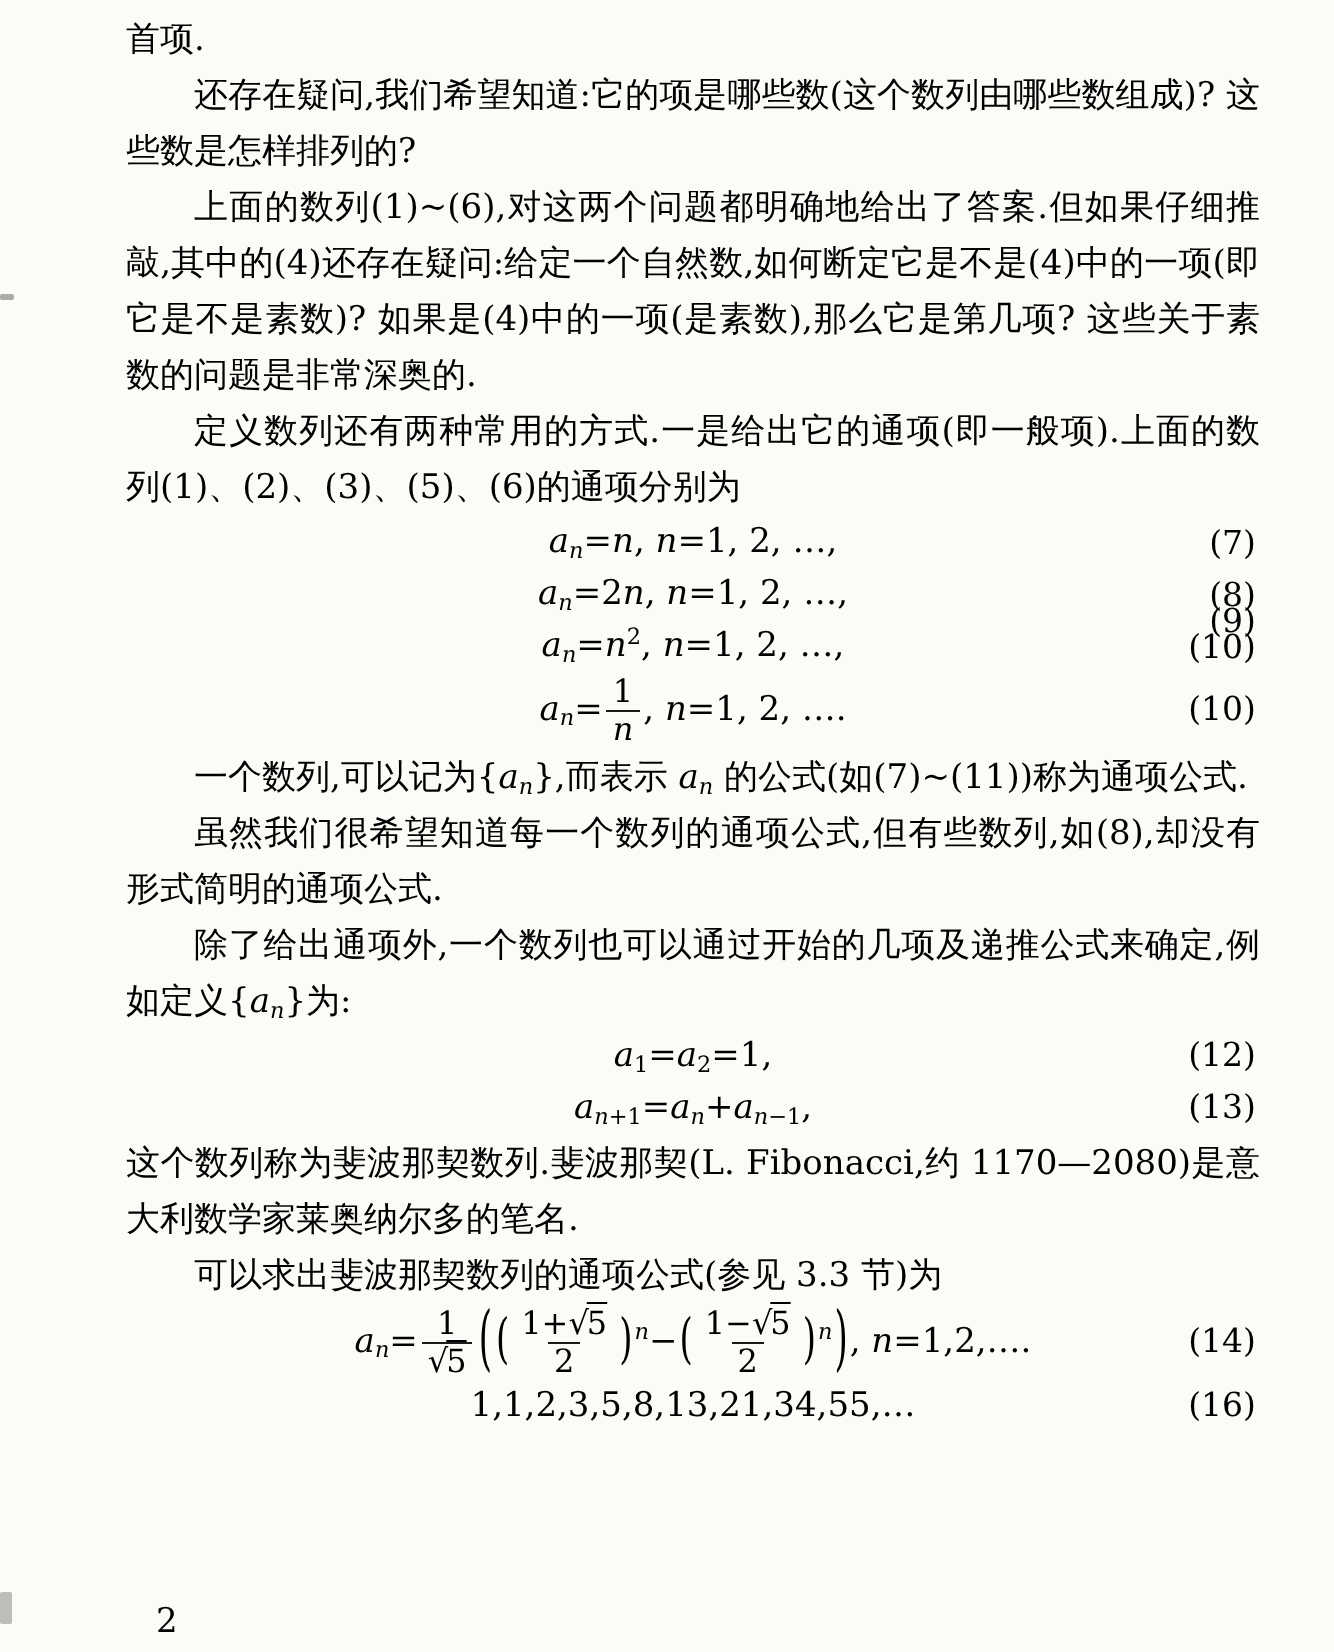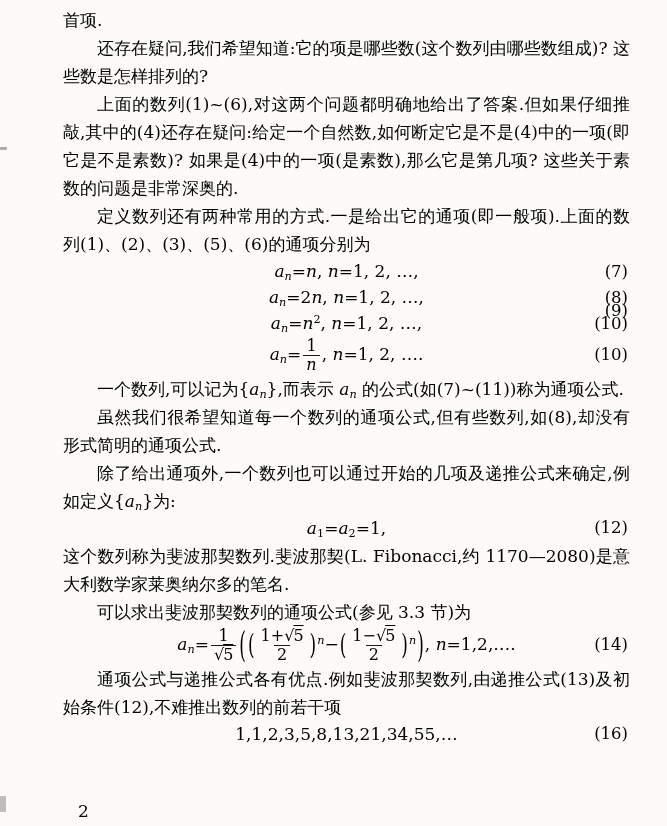--- a/index.html
+++ b/index.html
@@ -52,31 +52,31 @@
       <div class="eq-row"><span class="eq-num">(9)</span></div>
       <div class="eq-row"><span class="eq-content"><i>a</i><sub><i>n</i></sub>=<i>n</i><sup>2</sup>, <i>n</i>=1, 2, …,</span><span class="eq-num">(10)</span></div>
       <div class="eq-row"><span class="eq-content"><i>a</i><sub><i>n</i></sub>=<span class="frac">
             <span class="fnum">1</span>
             <span class="fden"><i>n</i></span>
           </span>, <i>n</i>=1, 2, ….</span><span class="eq-num">(10)</span></div>
       <p class="para indent">一个数列,可以记为{<i>a</i><sub><i>n</i></sub>},而表示 <i>a</i><sub><i>n</i></sub> 的公式(如(7)~(11))称为通项公式.</p>
       <p class="para indent">虽然我们很希望知道每一个数列的通项公式,但有些数列,如(8),却没有形式简明的通项公式.</p>
       <p class="para indent">除了给出通项外,一个数列也可以通过开始的几项及递推公式来确定,例如定义{<i>a</i><sub><i>n</i></sub>}为:</p>
       <div class="eq-row"><span class="eq-content"><i>a</i><sub>1</sub>=<i>a</i><sub>2</sub>=1,</span><span class="eq-num">(12)</span></div>
+      <div class="eq-row"><span class="eq-content"><i>a</i><sub><i>n</i>+1</sub>=<i>a</i><sub><i>n</i></sub>+<i>a</i><sub><i>n</i>−1</sub>,</span><span class="eq-num">(13)</span></div>
       <p class="para">这个数列称为斐波那契数列.斐波那契(L. Fibonacci,约 1170—2080)是意大利数学家莱奥纳尔多的笔名.</p>
       <p class="para indent">可以求出斐波那契数列的通项公式(参见 3.3 节)为</p>
       <div class="eq-row"><span class="eq-content"><i>a</i><sub><i>n</i></sub>=<span class="frac">
             <span class="fnum">1</span>
             <span class="fden"><span class="rad">√</span><span class="sqrtc">5</span></span>
           </span><span class="bigp" style="transform: scaleY(2.1);">(</span><span class="bigp" style="transform: scaleY(1.6);">(</span><span class="frac">
             <span class="fnum">1+<span class="rad">√</span><span class="sqrtc">5</span></span>
             <span class="fden">2</span>
           </span><span class="bigp" style="transform: scaleY(1.6);">)</span><sup><i>n</i></sup>−<span class="bigp" style="transform: scaleY(1.6);">(</span><span class="frac">
             <span class="fnum">1−<span class="rad">√</span><span class="sqrtc">5</span></span>
             <span class="fden">2</span>
           </span><span class="bigp" style="transform: scaleY(1.6);">)</span><sup><i>n</i></sup><span class="bigp" style="transform: scaleY(2.1);">)</span>, <i>n</i>=1,2,….</span><span class="eq-num">(14)</span></div>
-      <p class="para indent">通项公式与递推公式各有优点.例如斐波那契数列,由递推公式(13)及初始条件(12),不难推出数列的前若干项</p>
       <div class="eq-row"><span class="eq-content">1,1,2,3,5,8,13,21,34,55,…</span><span class="eq-num">(16)</span></div>
     </main>
   <div class="pageno">2</div>
   <div class="artifact a1"></div>
   <div class="artifact a2"></div>
 </div>
 
 </body></html>

